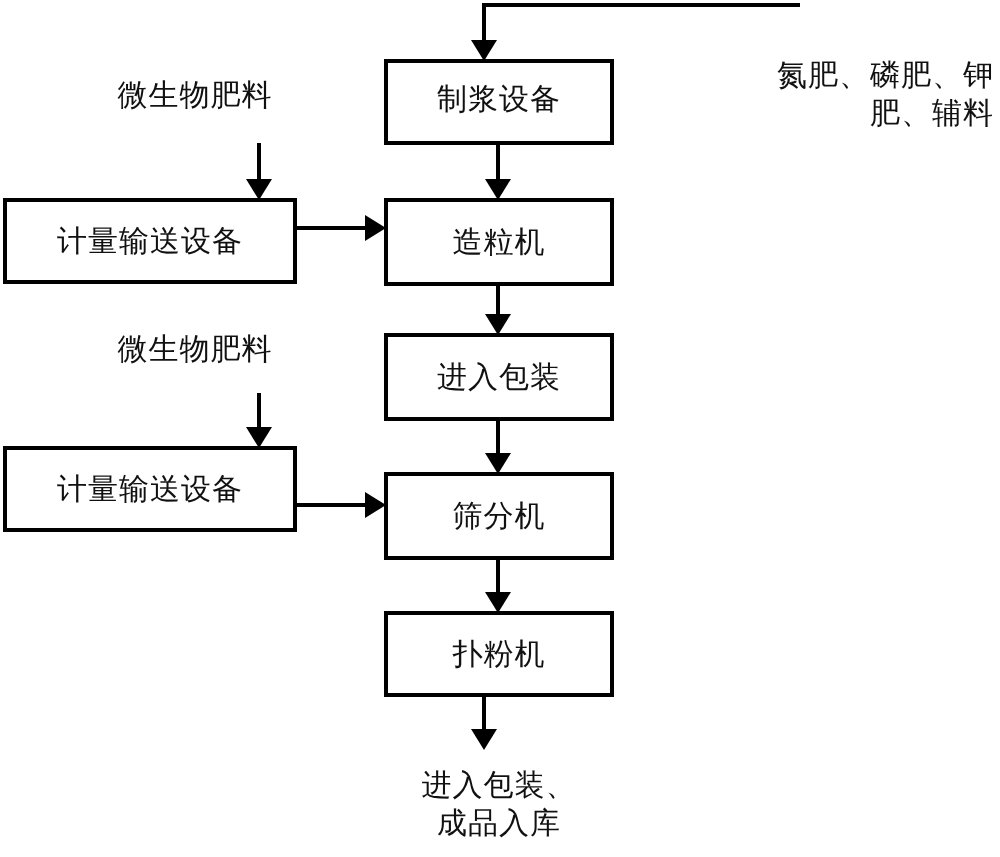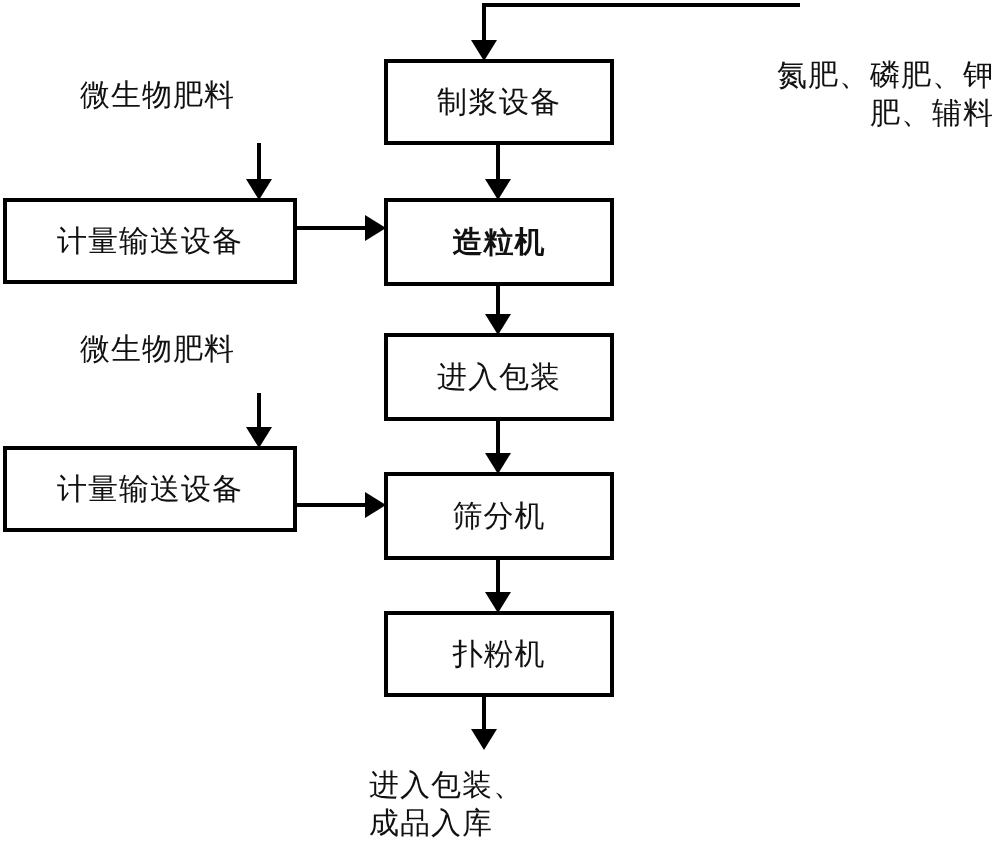--- a/index.html
+++ b/index.html
@@ -56,20 +56,21 @@
   }
   .free-label {
     position: absolute;
     font-size: 30px;
     line-height: 1.28;
     letter-spacing: 1px;
     color: #111111;
     white-space: pre-line;
   }
   .free-label.align-center {
+    text-align: center;
   }
   .free-label.align-left {
     text-align: right;
   }
 </style>
 </head>
 <body>
 
 <div id="flowchart-root">
 
@@ -121,23 +122,23 @@
         <rect x="5" y="200" width="290" height="82" class="proc-box"></rect>
         <rect x="386" y="200" width="226" height="84" class="proc-box"></rect>
         <rect x="386" y="335" width="226" height="84" class="proc-box"></rect>
         <rect x="5" y="448" width="290" height="82" class="proc-box"></rect>
         <rect x="386" y="474" width="226" height="84" class="proc-box"></rect>
         <rect x="386" y="613" width="226" height="82" class="proc-box"></rect>
       </g>
   </svg>
 
   <div id="box-label-layer">
-      <div class="box-label" style="left: 386px; top: 61px; width: 226px; height: 82px;">制浆设备</div>
+      <div class="box-label" style="left: 386px; top: 61px; width: 226px; height: 82px; font-family: Liberation Mono, monospace;">制浆设备</div>
       <div class="box-label" style="left: 5px; top: 200px; width: 290px; height: 82px;">计量输送设备</div>
-      <div class="box-label" style="left: 386px; top: 200px; width: 226px; height: 84px; font-weight: bold;">造粒机</div>
+      <div class="box-label" style="left: 386px; top: 200px; width: 226px; height: 84px;">造粒机</div>
       <div class="box-label" style="left: 386px; top: 335px; width: 226px; height: 84px;">进入包装</div>
       <div class="box-label" style="left: 5px; top: 448px; width: 290px; height: 82px;">计量输送设备</div>
       <div class="box-label" style="left: 386px; top: 474px; width: 226px; height: 84px; text-align: right;">筛分机</div>
       <div class="box-label" style="left: 386px; top: 613px; width: 226px; height: 82px;">扑粉机</div>
     </div>
   <div id="free-label-layer">
       <div class="free-label align-left" style="left: 726px; top: 56px; width: 268px;">氮肥、磷肥、钾
 肥、辅料</div>
       <div class="free-label align-center" style="left: 80px; top: 76px; width: 230px;">微生物肥料</div>
       <div class="free-label align-center" style="left: 80px; top: 330px; width: 230px;">微生物肥料</div>

